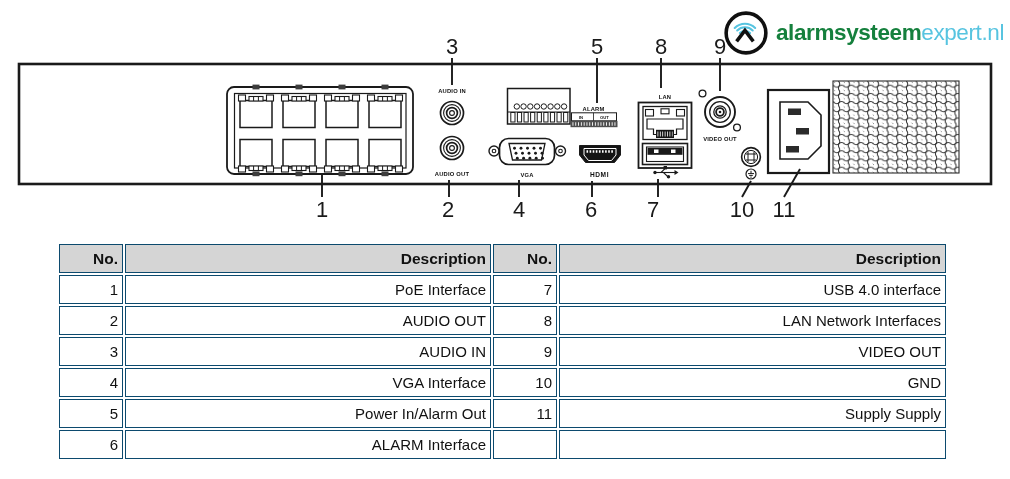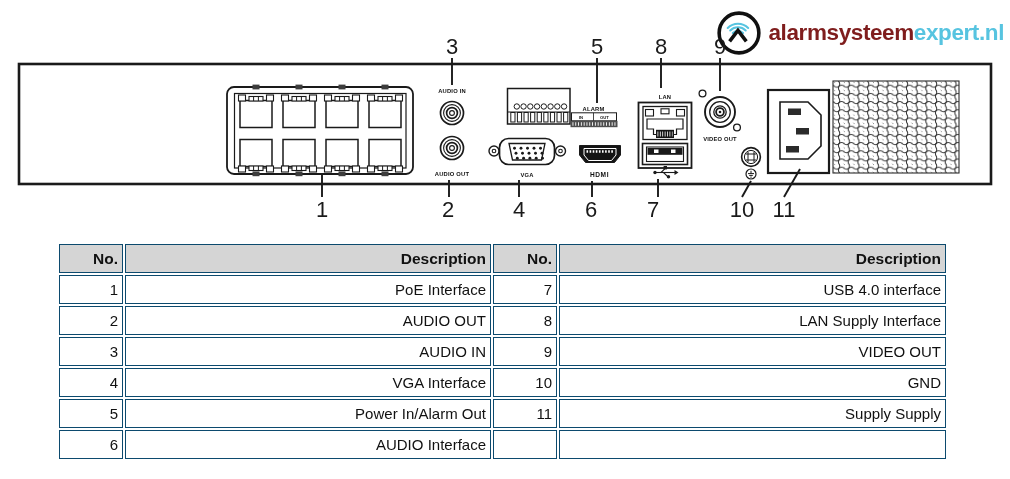--- a/index.html
+++ b/index.html
@@ -2,22 +2,22 @@
 <html><head>
 <meta charset="utf-8">
 <style>
   html,body{margin:0;padding:0;background:#fff;}
   body{font-family:"Liberation Sans",sans-serif;color:#111;}
   #stage{position:relative;width:1010px;height:479px;background:#fff;overflow:hidden;}
 
   
   .logo{position:absolute;top:10px;right:6px;display:flex;align-items:center;gap:7px;}
   .logo-text{font-size:22.5px;letter-spacing:-0.4px;white-space:nowrap;}
-  .logo-text .black{font-weight:700;color:#7f1d1d;}
-  .logo-text .accent{font-weight:700;color:#57c4e0;text-align:right;}
+  .logo-text .black{font-weight:700;color:#15803d;}
+  .logo-text .accent{font-weight:400;color:#57c4e0;text-align:right;}
 
   
   #diagram{position:absolute;left:0;top:0;}
   .plbl{font-family:"Liberation Sans",sans-serif;font-weight:700;font-size:5.8px;letter-spacing:0.2px;fill:#111;}
   .plbl-sm{font-family:"Liberation Sans",sans-serif;font-weight:700;font-size:4.2px;fill:#111;}
   .hdmi-lbl{font-family:"Liberation Sans",sans-serif;font-weight:700;font-size:6.6px;letter-spacing:0.6px;fill:#111;}
   .num{font-family:"Liberation Sans",sans-serif;font-size:22px;fill:#1a1a1a;}
 
   
   .table-wrap{position:absolute;left:57px;top:242px;width:891px;}
@@ -285,21 +285,21 @@
         <tr>
           <td>1</td>
           <td>PoE Interface</td>
           <td>7</td>
           <td>USB 4.0 interface</td>
         </tr>
         <tr>
           <td>2</td>
           <td>AUDIO OUT</td>
           <td>8</td>
-          <td>LAN Supply Interface</td>
+          <td>LAN Network Interfaces</td>
         </tr>
         <tr>
           <td>3</td>
           <td>AUDIO IN</td>
           <td>9</td>
           <td>VIDEO OUT</td>
         </tr>
         <tr>
           <td>4</td>
           <td>VGA Interface</td>
@@ -307,21 +307,21 @@
           <td>GND</td>
         </tr>
         <tr>
           <td>5</td>
           <td>Power In/Alarm Out</td>
           <td>11</td>
           <td>Supply Supply</td>
         </tr>
         <tr>
           <td>6</td>
-          <td>AUDIO Interface</td>
+          <td>ALARM Interface</td>
           <td></td>
           <td></td>
         </tr>
       </tbody>
     </table>
   </div>
 
 </div>
 
 </body></html>

